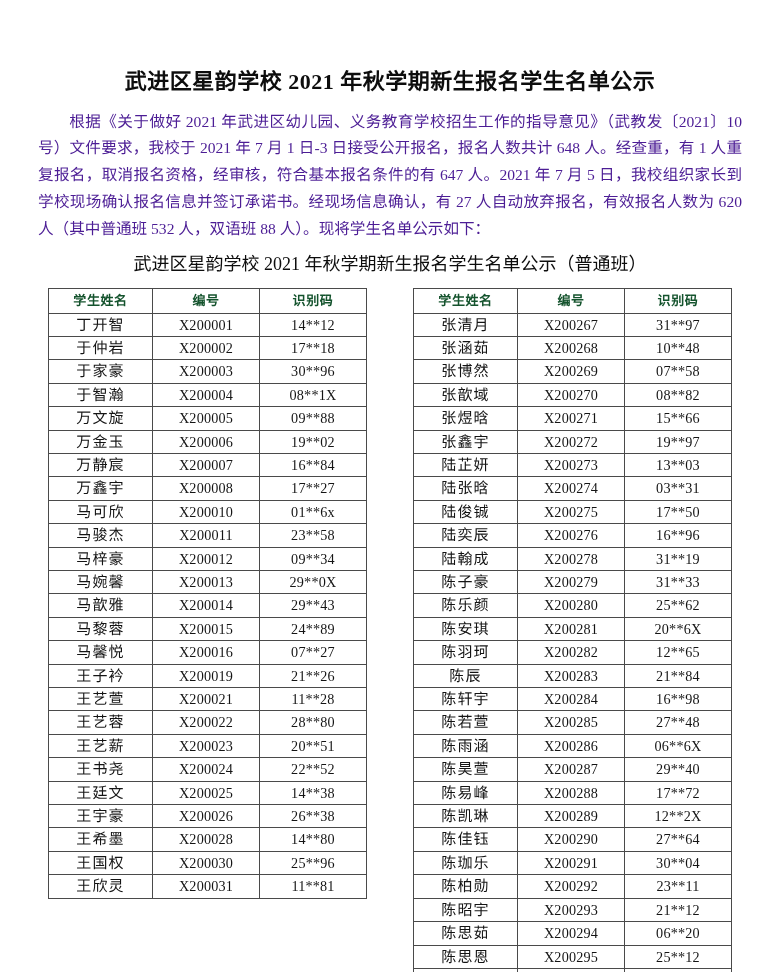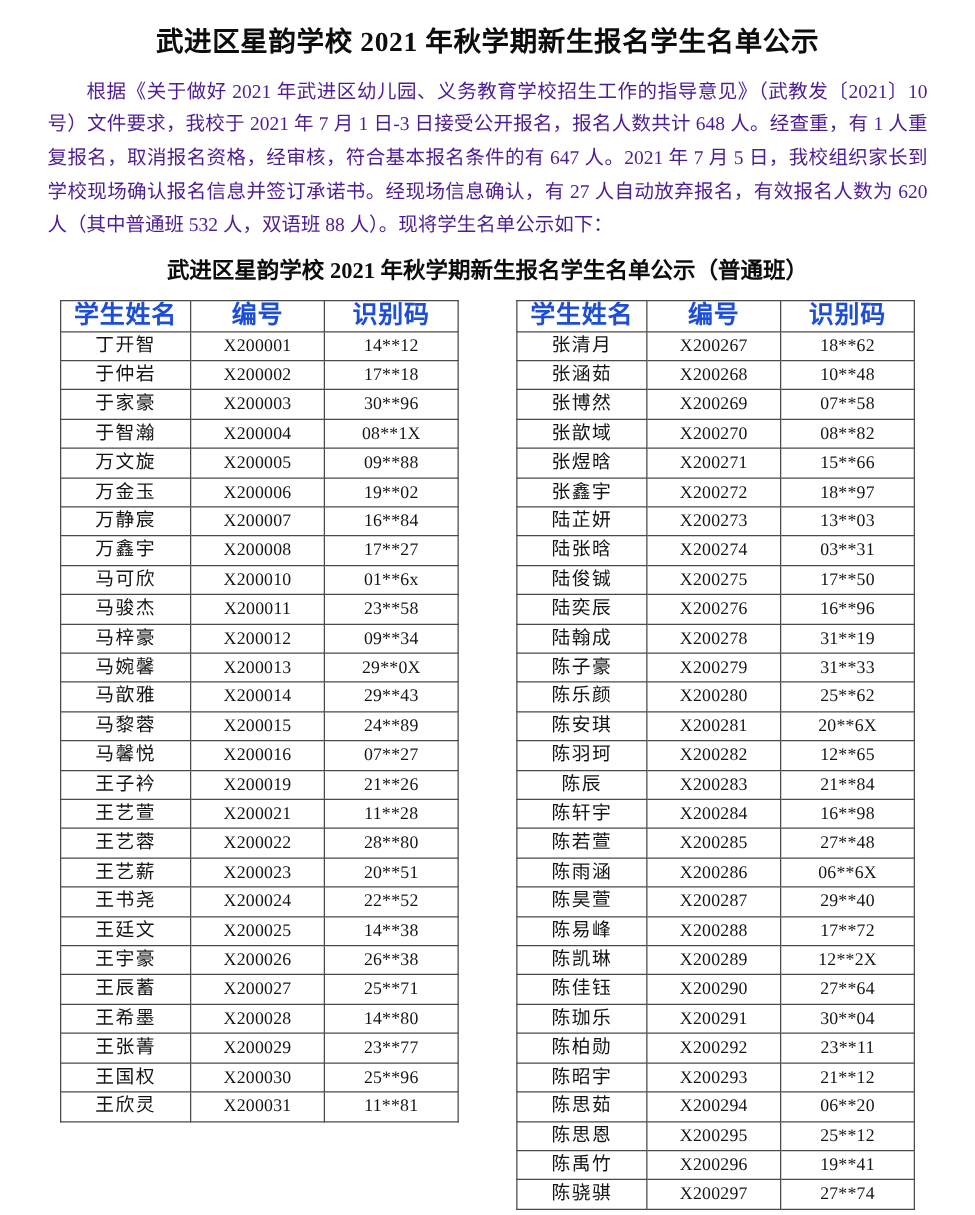--- a/index.html
+++ b/index.html
@@ -15,20 +15,21 @@
     font-family: "Liberation Serif", "DejaVu Serif", serif;
     color: #1a1a1a;
     -webkit-font-smoothing: antialiased;
   }
   .page {
     width: 780px;
     height: 923px;
     box-sizing: border-box;
     padding: 14px 36px 0 36px;
     position: relative;
+    margin-top: 48px;
   }
   .doc-title {
     text-align: center;
     font-size: 22px;
     font-weight: bold;
     letter-spacing: 0.5px;
     line-height: 1.3;
     margin: 6px 0 12px 0;
     color: #0d0d0d;
   }
@@ -37,21 +38,21 @@
     line-height: 1.72;
     text-align: justify;
     text-justify: inter-ideograph;
     text-indent: 2em;
     margin: 0 2px 10px 2px;
     color: #4c1d95;
   }
   .section-title {
     text-align: center;
     font-size: 18px;
-    font-weight: bold;
+    font-weight: normal;
     line-height: 1.3;
     margin: 6px 0 12px 0;
     color: #0d0d0d;
   }
   .tables-wrap {
     display: flex;
     flex-direction: row;
     justify-content: space-between;
     align-items: flex-start;
     gap: 24px;
@@ -71,26 +72,26 @@
     border: 1px solid #4a4a4a;
     text-align: center;
     vertical-align: middle;
     height: 22.4px;
     line-height: 22.4px;
     padding: 0 2px;
     overflow: hidden;
     white-space: nowrap;
   }
   table.roster th {
-    font-size: 20px;
+    font-size: 13px;
     font-weight: bold;
     letter-spacing: 0.6px;
     height: 23.5px;
     line-height: 23.5px;
-    color: #1d4ed8;
+    color: #14532d;
   }
   td.cell-name {
     font-size: 15px;
     letter-spacing: 1.2px;
     color: #141414;
   }
   td.cell-id,
   td.cell-code {
     font-size: 14.2px;
     letter-spacing: 0.2px;
@@ -228,33 +229,23 @@
             <td class="cell-name">王廷文</td>
             <td class="cell-id">X200025</td>
             <td class="cell-code">14**38</td>
           </tr>
           <tr>
             <td class="cell-name">王宇豪</td>
             <td class="cell-id">X200026</td>
             <td class="cell-code">26**38</td>
           </tr>
           <tr>
-            <td class="cell-name">王辰蓄</td>
-            <td class="cell-id">X200027</td>
-            <td class="cell-code">25**71</td>
-          </tr>
-          <tr>
             <td class="cell-name">王希墨</td>
             <td class="cell-id">X200028</td>
             <td class="cell-code">14**80</td>
-          </tr>
-          <tr>
-            <td class="cell-name">王张菁</td>
-            <td class="cell-id">X200029</td>
-            <td class="cell-code">23**77</td>
           </tr>
           <tr>
             <td class="cell-name">王国权</td>
             <td class="cell-id">X200030</td>
             <td class="cell-code">25**96</td>
           </tr>
           <tr>
             <td class="cell-name">王欣灵</td>
             <td class="cell-id">X200031</td>
             <td class="cell-code">11**81</td>
@@ -272,21 +263,21 @@
         <tr>
           <th>学生姓名</th>
           <th>编号</th>
           <th>识别码</th>
         </tr>
       </thead>
       <tbody id="right-body">
           <tr>
             <td class="cell-name">张清月</td>
             <td class="cell-id">X200267</td>
-            <td class="cell-code">18**62</td>
+            <td class="cell-code">31**97</td>
           </tr>
           <tr>
             <td class="cell-name">张涵茹</td>
             <td class="cell-id">X200268</td>
             <td class="cell-code">10**48</td>
           </tr>
           <tr>
             <td class="cell-name">张博然</td>
             <td class="cell-id">X200269</td>
             <td class="cell-code">07**58</td>
@@ -297,21 +288,21 @@
             <td class="cell-code">08**82</td>
           </tr>
           <tr>
             <td class="cell-name">张煜晗</td>
             <td class="cell-id">X200271</td>
             <td class="cell-code">15**66</td>
           </tr>
           <tr>
             <td class="cell-name">张鑫宇</td>
             <td class="cell-id">X200272</td>
-            <td class="cell-code">18**97</td>
+            <td class="cell-code">19**97</td>
           </tr>
           <tr>
             <td class="cell-name">陆芷妍</td>
             <td class="cell-id">X200273</td>
             <td class="cell-code">13**03</td>
           </tr>
           <tr>
             <td class="cell-name">陆张晗</td>
             <td class="cell-id">X200274</td>
             <td class="cell-code">03**31</td>

